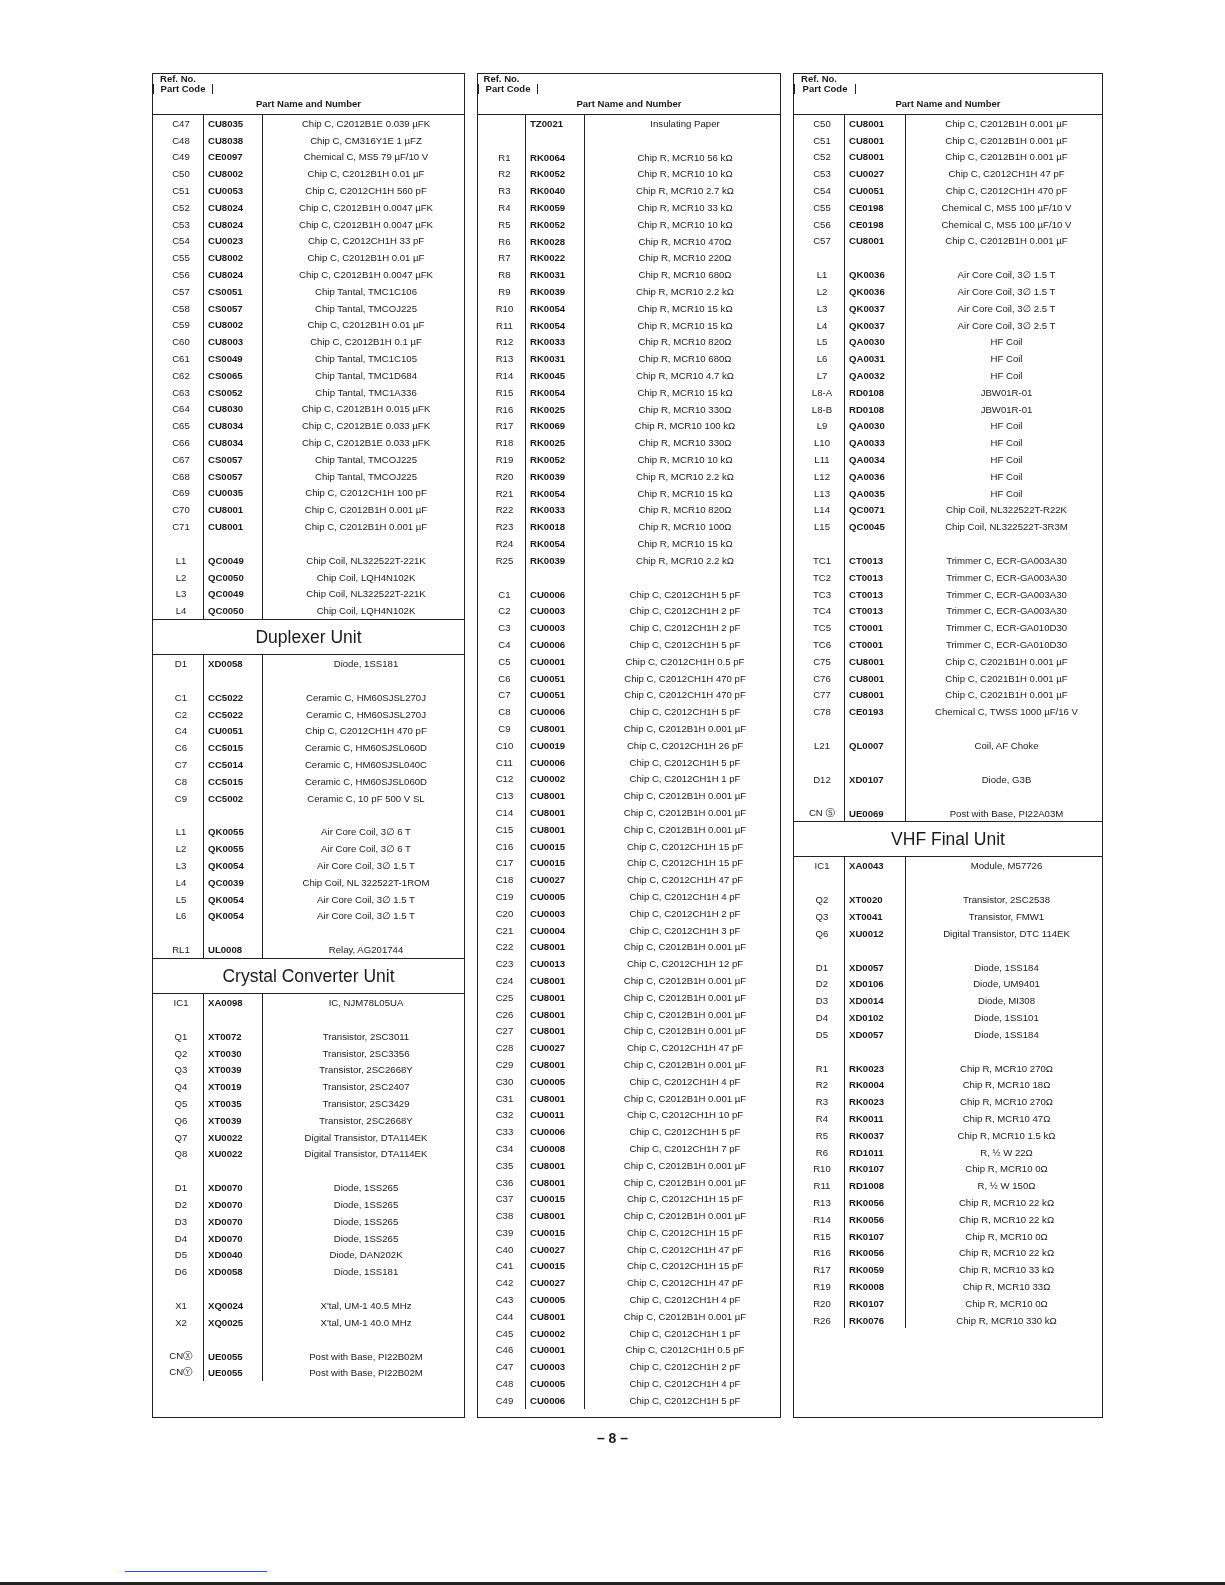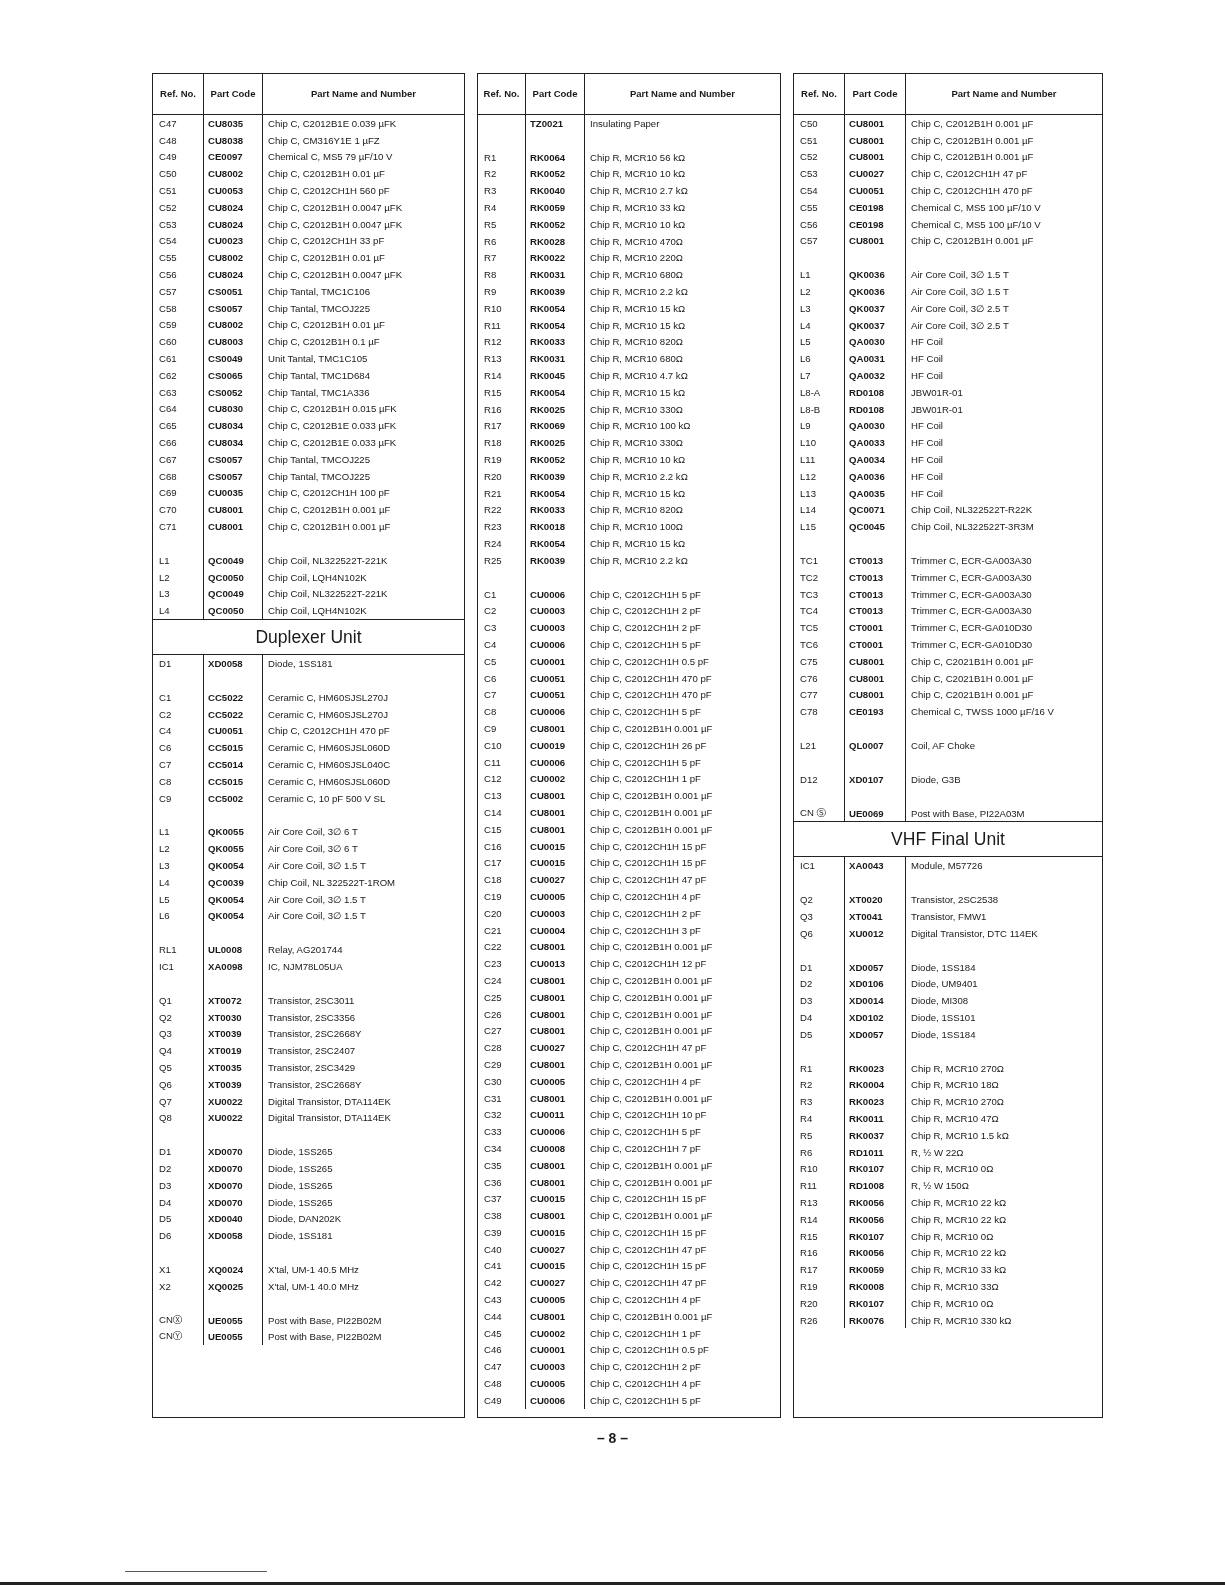--- a/index.html
+++ b/index.html
@@ -2,30 +2,30 @@
 <html><head>
 <meta charset="utf-8">
 <style>
   html, body { margin: 0; padding: 0; background: #ffffff; }
   body { width: 1225px; height: 1585px; position: relative; overflow: hidden;
          font-family: "Liberation Sans", sans-serif; color: #1a1a1a; }
   .table { position: absolute; top: 73px; border: 1.3px solid #222; box-sizing: border-box; }
   #t-left   { left: 152px; width: 313px; height: 1345px; }
   #t-mid    { left: 477px; width: 304px; height: 1345px; }
   #t-right  { left: 793px; width: 310px; height: 1345px; }
-  .hdr { display: flex; height: 40px; border-bottom: 1.3px solid #222; font-weight: bold; font-size: 9.5px; }
+  .hdr { display: flex; height: 40px; border-bottom: 1.3px solid #222; font-weight: bold; font-size: 9.5px; flex-direction: column; }
   .hdr div { display: flex; align-items: center; justify-content: center; text-align: center; line-height: 10px; }
   .c-ref { width: 50px; box-sizing: border-box; }
   .c-code { width: 60px; box-sizing: border-box; border-left: 1.3px solid #222; border-right: 1.3px solid #222; }
   .c-name { flex: 1; box-sizing: border-box; }
   #t-mid .c-ref { width: 47px; }
   #t-mid .c-code { width: 60px; }
   #t-right .c-ref { width: 50px; }
   #t-right .c-code { width: 62px; }
-  .body { position: relative; }
+  .body { position: relative; text-align: center; }
   .row { display: flex; height: 16.8px; font-size: 9.6px; align-items: center; }
   .row .c-ref { padding-left: 6px; }
   .row .c-code { padding-left: 4px; font-weight: bold; font-size: 9.6px; height: 100%; display: flex; align-items: center; }
   .row .c-name { padding-left: 5px; white-space: nowrap; overflow: hidden; }
   .row.gap { height: 17px; }
   .section { height: 34px; display: flex; align-items: center; justify-content: center;
              font-weight: normal; font-size: 17.5px; border-top: 1.3px solid #222; border-bottom: 1.3px solid #222; }
   .page-num { position: absolute; top: 1430px; left: 0; width: 1225px; text-align: center; font-size: 14px; font-weight: bold; }
   .link-line { position: absolute; top: 1571px; left: 125px; width: 142px; height: 1px; background: #3a4fd8; }
   .bottom-bar { position: absolute; top: 1582px; left: 0; width: 1225px; height: 3px; background: #222; }
@@ -106,21 +106,21 @@
         <div class="c-name">Chip C, C2012B1H 0.01 µF</div>
       </div>
       <div class="row">
         <div class="c-ref">C60</div>
         <div class="c-code">CU8003</div>
         <div class="c-name">Chip C, C2012B1H 0.1 µF</div>
       </div>
       <div class="row">
         <div class="c-ref">C61</div>
         <div class="c-code">CS0049</div>
-        <div class="c-name">Unit Tantal, TMC1C105</div>
+        <div class="c-name">Chip Tantal, TMC1C105</div>
       </div>
       <div class="row">
         <div class="c-ref">C62</div>
         <div class="c-code">CS0065</div>
         <div class="c-name">Chip Tantal, TMC1D684</div>
       </div>
       <div class="row">
         <div class="c-ref">C63</div>
         <div class="c-code">CS0052</div>
         <div class="c-name">Chip Tantal, TMC1A336</div>
@@ -274,20 +274,21 @@
       <div class="row gap">
         <div class="c-ref"></div>
         <div class="c-code"></div>
         <div class="c-name"></div>
       </div>
       <div class="row">
         <div class="c-ref">RL1</div>
         <div class="c-code">UL0008</div>
         <div class="c-name">Relay, AG201744</div>
       </div>
+      <div class="section">Crystal Converter Unit</div>
       <div class="row">
         <div class="c-ref">IC1</div>
         <div class="c-code">XA0098</div>
         <div class="c-name">IC, NJM78L05UA</div>
       </div>
       <div class="row gap">
         <div class="c-ref"></div>
         <div class="c-code"></div>
         <div class="c-name"></div>
       </div>

